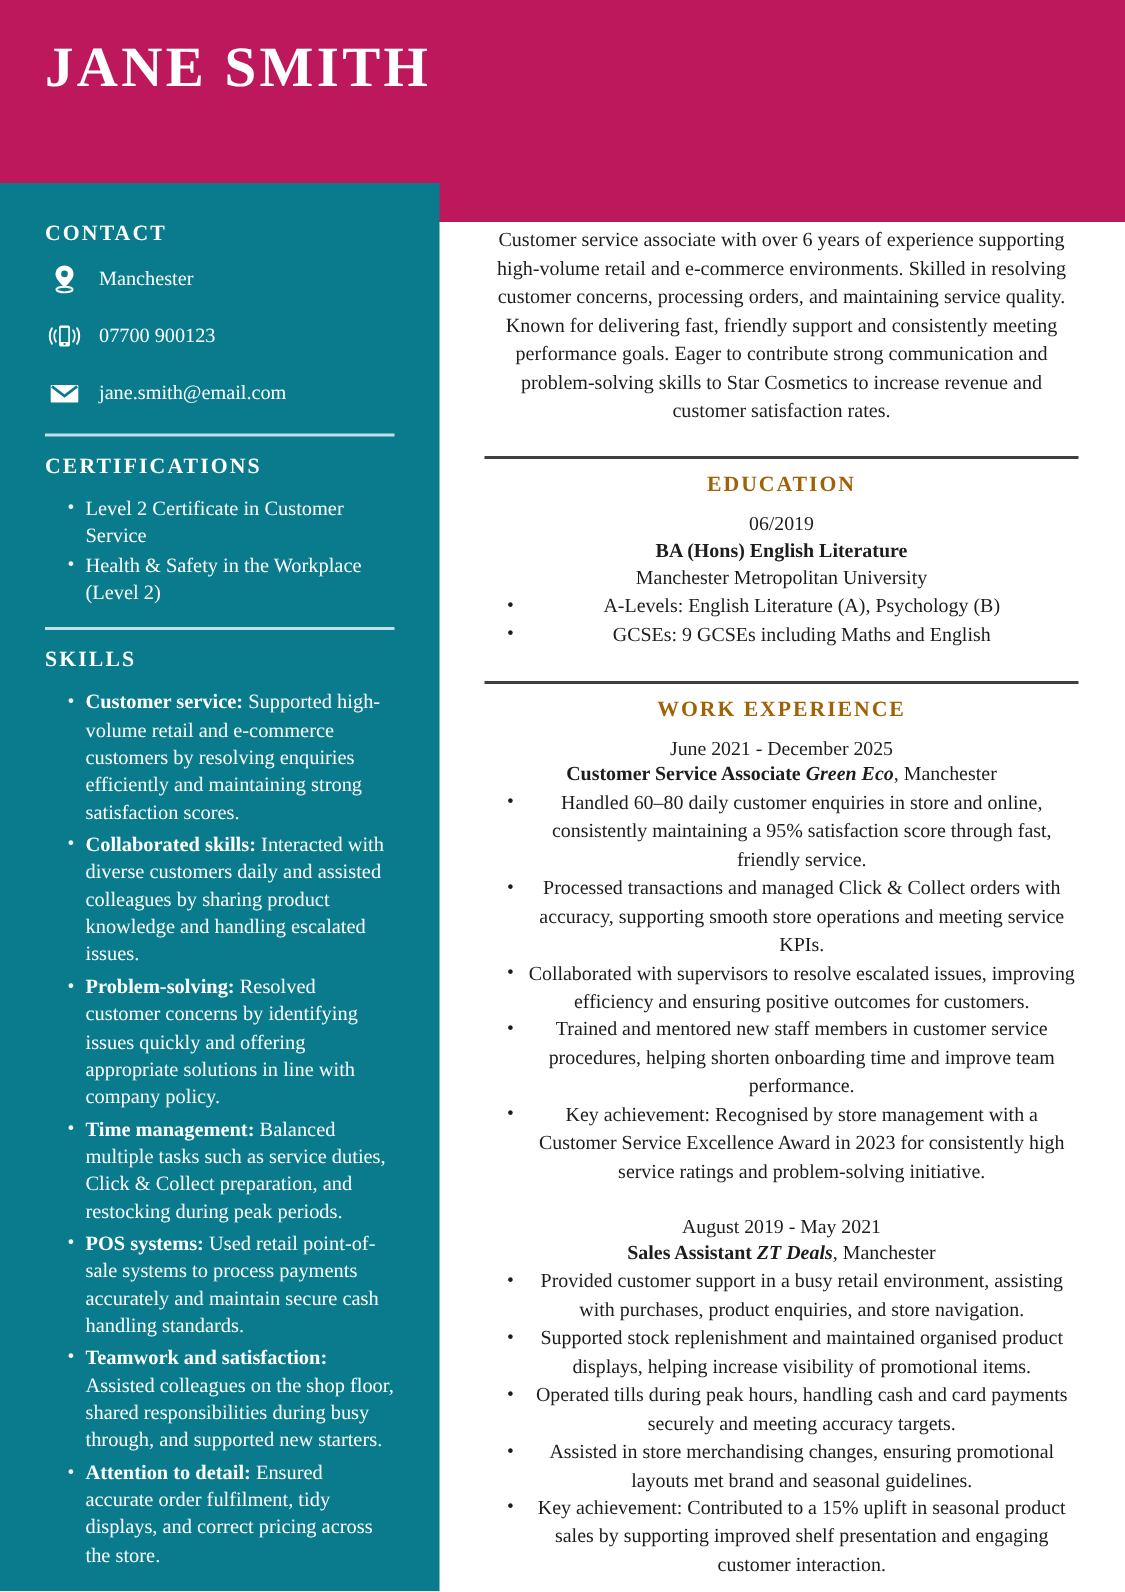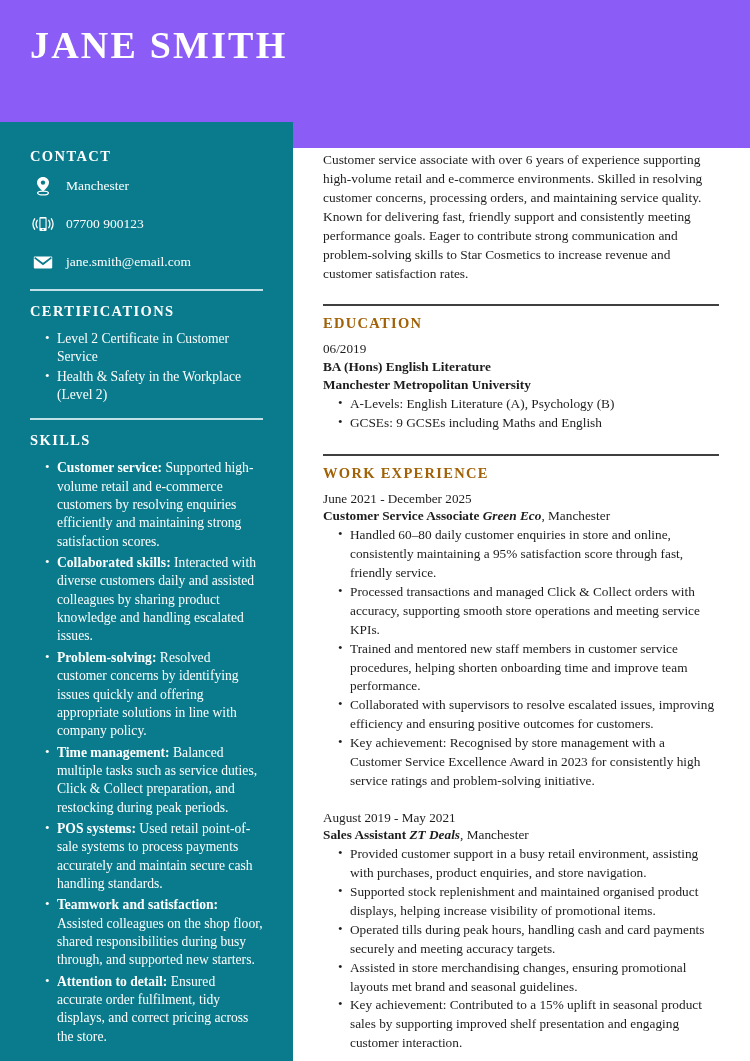--- a/index.html
+++ b/index.html
@@ -19,21 +19,21 @@
     overflow: hidden;
   }
 
   
   .header {
     position: absolute;
     left: 0;
     top: 0;
     width: 750px;
     height: 148px;
-    background: #8b5cf6;
+    background: #be185d;
     box-sizing: border-box;
   }
   .header-name {
     position: absolute;
     left: 30px;
     top: 24px;
     color: #ffffff;
     font-size: 38px;
     font-weight: bold;
     letter-spacing: 2.2px;
@@ -122,20 +122,21 @@
   
   .main {
     position: absolute;
     left: 293px;
     top: 122px;
     width: 457px;
     height: 939px;
     box-sizing: border-box;
     padding: 28px 31px 20px 30px;
     color: #1d1d1d;
+    text-align: center;
   }
   .summary {
     font-size: 13.4px;
     line-height: 1.42;
     margin: 0;
     color: #1d1d1d;
   }
   .main-rule {
     border: 0;
     border-top: 2px solid #3f3f3f;
@@ -177,21 +178,21 @@
   }
   ul.main-bullets > li::before {
     content: "\2022";
     position: absolute;
     left: 0;
     top: -1px;
     font-size: 13px;
   }
   .kv-term { font-weight: normal; }
   .edu-deg { font-weight: bold; font-size: 13.3px; line-height: 1.35; }
-  .edu-school { font-weight: bold; font-size: 13.3px; line-height: 1.35; }
+  .edu-school { font-weight: normal; font-size: 13.3px; line-height: 1.35; }
   .edu-date { font-size: 13.2px; line-height: 1.35; font-family: Liberation Serif, serif; }
 </style>
 </head>
 <body>
 
 <div class="page">
 
   <div class="header">
     <div class="header-name">JANE SMITH</div>
   </div>
@@ -292,22 +293,22 @@
 
     <div class="entry">
       <div class="entry-date">June 2021 - December 2025</div>
       <div class="entry-line">
         <span class="entry-title">Customer Service Associate</span>
         <span class="entry-org">Green Eco</span><span class="entry-loc">, Manchester</span>
       </div>
       <ul class="main-bullets">
         <li><span class="kv-term"></span><span>Handled 60–80 daily customer enquiries in store and online, consistently maintaining a 95% satisfaction score through fast, friendly service.</span></li>
         <li><span class="kv-term"></span><span>Processed transactions and managed Click &amp; Collect orders with accuracy, supporting smooth store operations and meeting service KPIs.</span></li>
+        <li><span class="kv-term"></span><span>Collaborated with supervisors to resolve escalated issues, improving efficiency and ensuring positive outcomes for customers.</span></li>
         <li><span class="kv-term"></span><span>Trained and mentored new staff members in customer service procedures, helping shorten onboarding time and improve team performance.</span></li>
-        <li><span class="kv-term"></span><span>Collaborated with supervisors to resolve escalated issues, improving efficiency and ensuring positive outcomes for customers.</span></li>
         <li><span class="kv-term">Key achievement:</span><span> Recognised by store management with a Customer Service Excellence Award in 2023 for consistently high service ratings and problem-solving initiative.</span></li>
       </ul>
     </div>
 
     <div class="entry">
       <div class="entry-date">August 2019 - May 2021</div>
       <div class="entry-line">
         <span class="entry-title">Sales Assistant</span>
         <span class="entry-org">ZT Deals</span><span class="entry-loc">, Manchester</span>
       </div>

